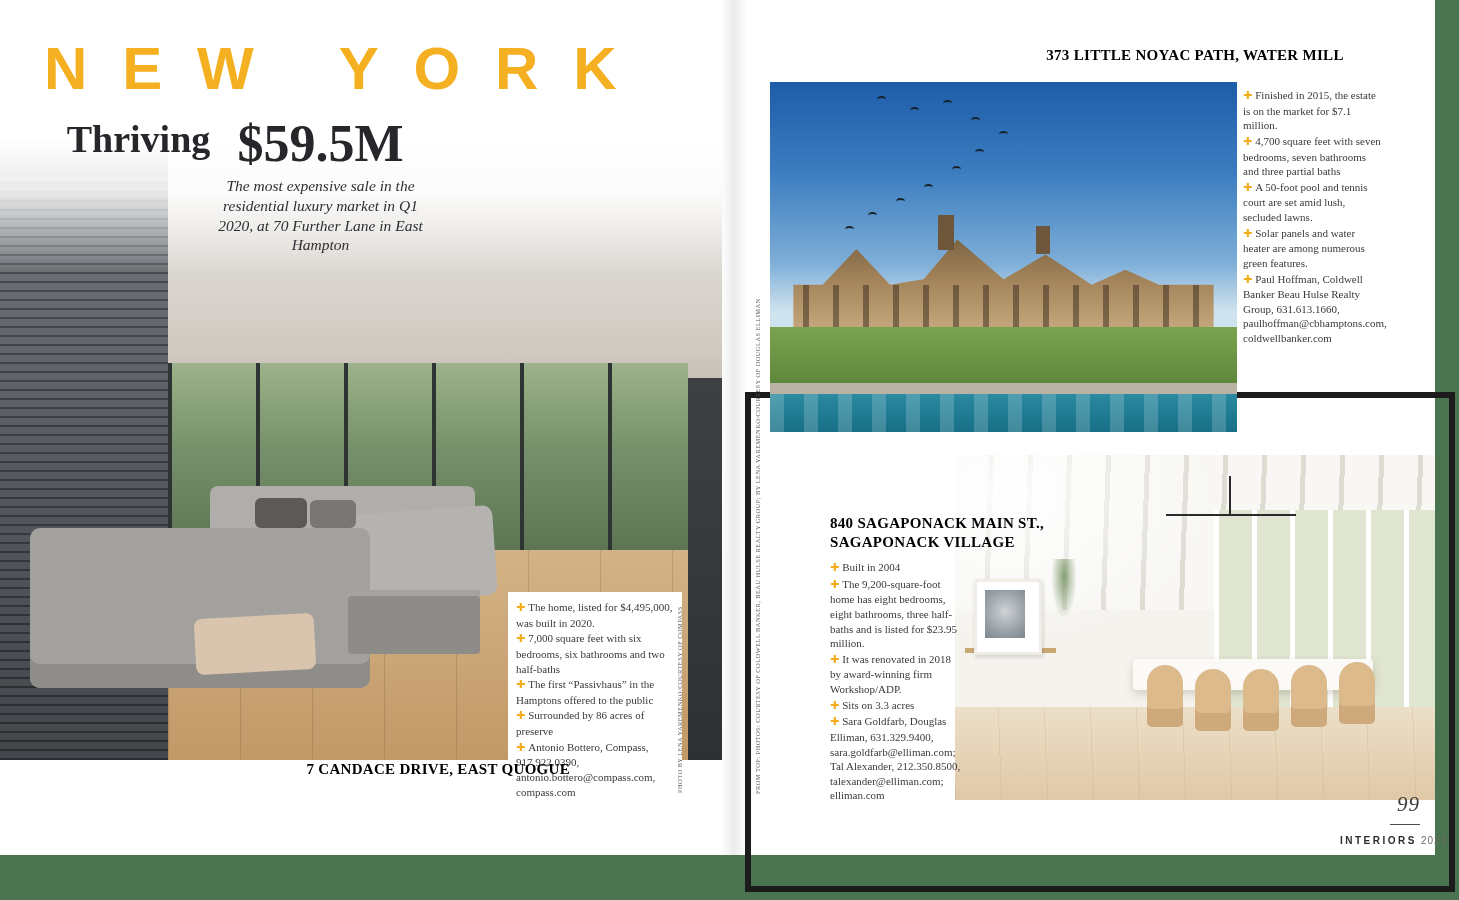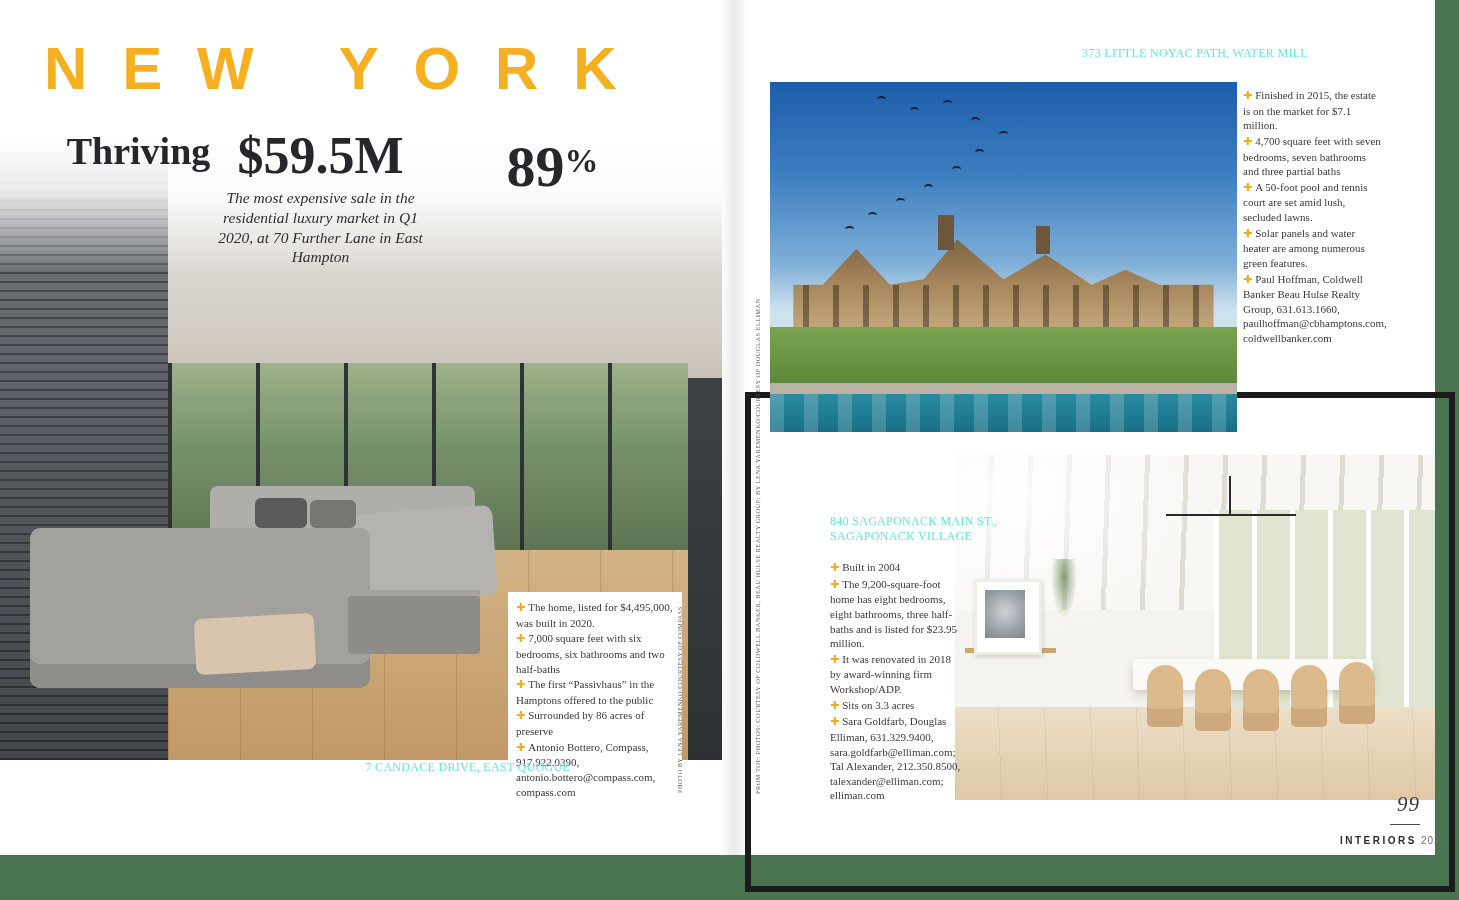--- a/index.html
+++ b/index.html
@@ -6,33 +6,33 @@
   #stage{position:relative;width:1459px;height:900px;overflow:hidden;background:#4A7350;
          font-family:"Liberation Serif",serif;color:#333;}
   .page{position:absolute;left:0;top:0;width:1435px;height:855px;background:#ffffff;z-index:0;}
   .gutter{position:absolute;left:720px;top:0;width:28px;height:855px;z-index:1;
           background:linear-gradient(90deg,rgba(0,0,0,0) 0%,rgba(0,0,0,0.08) 50%,rgba(0,0,0,0) 100%);}
 
   
   .region-title{position:absolute;left:44px;top:34px;z-index:5;
     font-family:"Liberation Sans",sans-serif;font-weight:700;font-size:60px;
     letter-spacing:0.58em;color:#F5B021;white-space:nowrap;}
-  .stat{position:absolute;z-index:5;text-align:center;color:#26262b;margin-top:12px;}
+  .stat{position:absolute;z-index:5;text-align:center;color:#26262b;}
   .stat .head{font-weight:700;line-height:1;}
   .stat .body{font-style:italic;font-size:15.5px;line-height:1.28;margin-top:6px;color:#2e2e33;}
   .stat-thriving{left:36px;top:120px;width:205px;}
   .stat-thriving .head{font-size:38px;}
   .stat-money{left:218px;top:118px;width:205px;}
   .stat-money .head{font-size:52px;}
   .stat-pct{left:455px;top:126px;width:195px;}
   .stat-pct .head{font-size:58px;}
   .stat-pct .unit{font-size:34px;vertical-align:14px;}
 
-  .listing-heading{position:absolute;z-index:5;font-weight:400;color:#5eead4;
-    font-size:12px;letter-spacing:0.3px;line-height:1.25;}
+  .listing-heading{position:absolute;z-index:5;font-weight:700;color:#000000;
+    font-size:15px;letter-spacing:0.3px;line-height:1.25;}
   .h-noyac{left:1010px;top:46px;width:370px;text-align:center;}
   .h-sagaponack{left:830px;top:514px;width:230px;text-align:left;}
   .h-candace{left:160px;top:760px;width:410px;text-align:right;}
 
   .bullets{position:absolute;z-index:5;font-size:11px;line-height:1.33;color:#3a3a3a;}
   .bullet{margin:0 0 1px 0;}
   .plus{font-family:"DejaVu Sans",sans-serif;font-size:11px;color:#F2AC1C;margin-right:3px;}
   .plus::before{content:"\271A";}
   .bullets-candace{left:508px;top:592px;width:160px;background:#ffffff;padding:8px 6px 6px 8px;}
   .bullets-noyac{left:1243px;top:88px;width:138px;}
@@ -153,21 +153,20 @@
   </div>
 
   <div class="stat stat-thriving">
     <div class="head">Thriving</div>
   </div>
   <div class="stat stat-money">
     <div class="head">$59.5M</div>
     <div class="body">The most expensive sale in the residential luxury market in Q1 2020, at 70 Further Lane in East Hampton</div>
   </div>
   <div class="stat stat-pct">
-    <div class="head"><span>89</span><span class="unit">%</span></div>
   </div>
 
   <div class="bullets bullets-candace">
     <div class="bullet"><span class="plus"></span><span>The home, listed for $4,495,000, was built in 2020.</span></div>
     <div class="bullet"><span class="plus"></span><span>7,000 square feet with six bedrooms, six bathrooms and two half-baths</span></div>
     <div class="bullet"><span class="plus"></span><span>The first “Passivhaus” in the Hamptons offered to the public</span></div>
     <div class="bullet"><span class="plus"></span><span>Surrounded by 86 acres of preserve</span></div>
     <div class="bullet"><span class="plus"></span><span>Antonio Bottero, Compass, 917.922.0390, antonio.bottero@compass.com, compass.com</span></div>
   </div>
 

